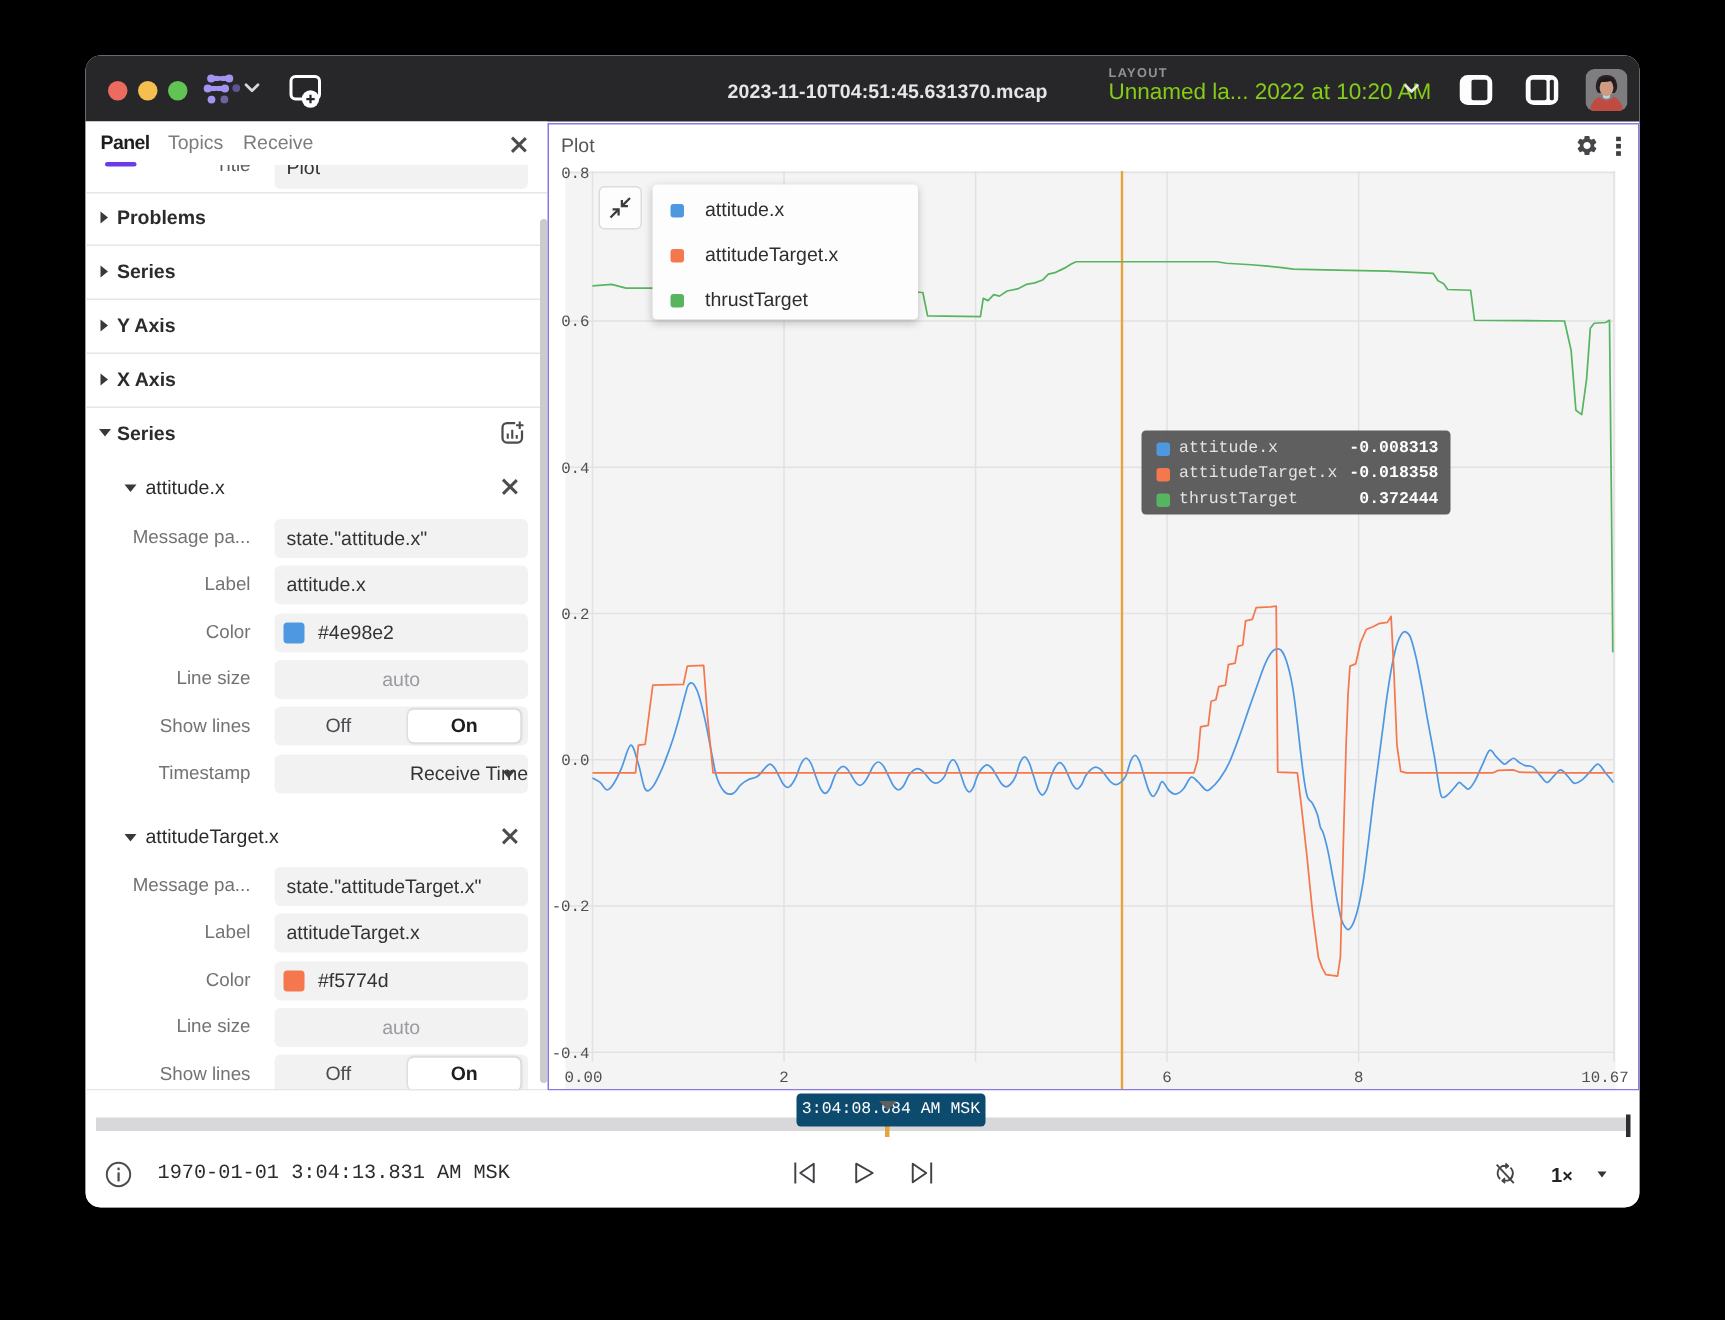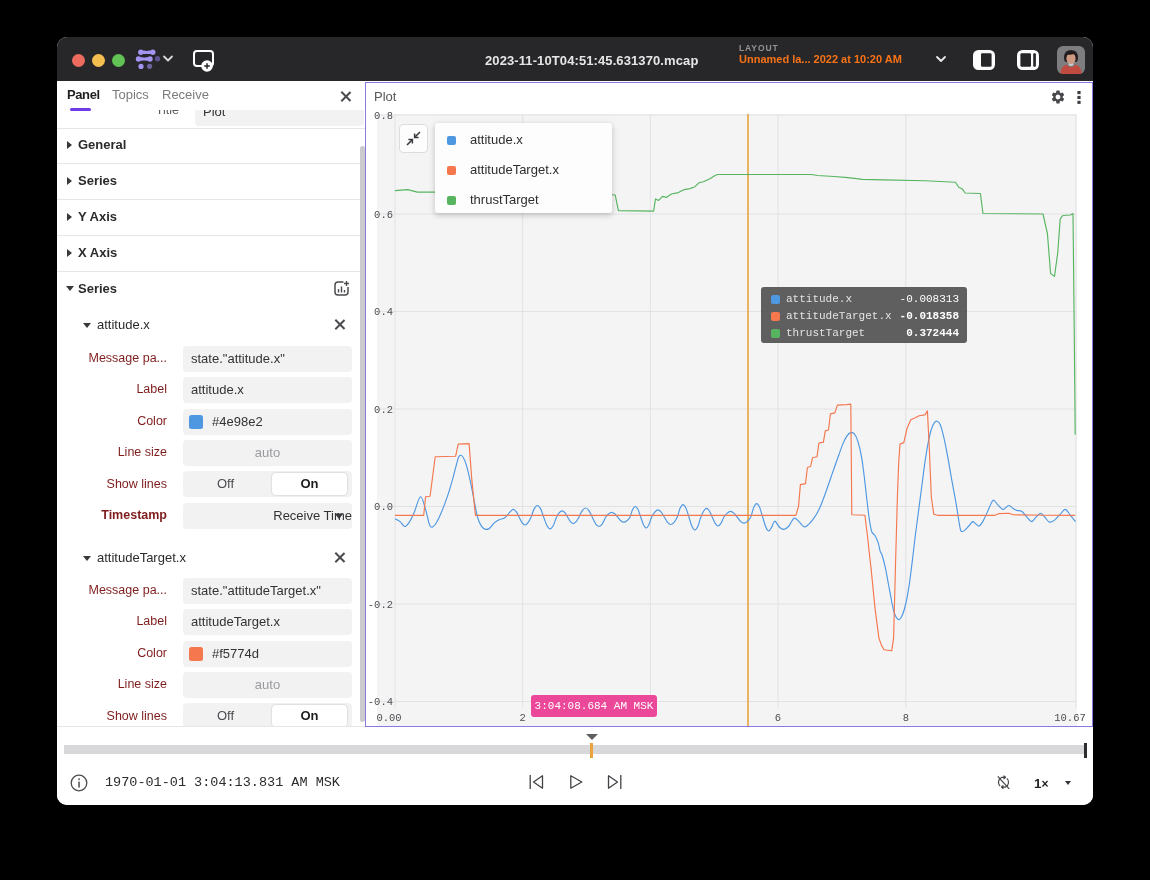--- a/index.html
+++ b/index.html
@@ -8,33 +8,33 @@
   .win { position:absolute; left:57px; top:37px; width:1036px; height:768px;
     background:#fff; border-radius:10px; overflow:hidden; }
   
   .tbar { position:absolute; left:0; top:0; width:100%; height:44px; background:#27272a; }
   .dot { position:absolute; top:16.5px; width:13px; height:13px; border-radius:50%; }
   .abs { position:absolute; }
   .ttl { position:absolute; top:16px; left:428px; width:280px; color:#e6e6e6;
     font-size:13px; font-weight:bold; letter-spacing:0.1px; }
   .laylab { position:absolute; left:682px; top:6px; color:#939396; font-size:8.5px;
     font-weight:bold; letter-spacing:0.9px; }
-  .layname { position:absolute; left:682px; top:16px; color:#f97316; font-size:11px; font-weight:bold; }
+  .layname { position:absolute; left:682px; top:16px; color:#84cc16; font-size:15px; font-weight:normal; }
   
   .side { position:absolute; left:0; top:44px; width:308px; height:646px; background:#fff; }
   .tabs { position:absolute; top:0; left:0; width:100%; height:28px; }
   .tab { position:absolute; top:6px; font-size:13px; color:#7c7c80; }
   .sep { position:absolute; left:0; width:308px; height:1px; background:#e6e6e8; }
   .secrow { position:absolute; left:0; width:308px; height:35px; }
   .sechead { position:absolute; left:21px; top:9px; font-size:13px; font-weight:bold; color:#2b2b2e; }
   .caret-r { position:absolute; left:10px; top:13px; width:0; height:0;
     border-left:5px solid #39393c; border-top:4px solid transparent; border-bottom:4px solid transparent; }
   .caret-d { position:absolute; left:8px; top:15px; width:0; height:0;
     border-top:5px solid #39393c; border-left:4px solid transparent; border-right:4px solid transparent; }
-  .flabel { position:absolute; font-size:12.5px; color:#7f1d1d; text-align:right; width:110px; left:8px; padding-right:8px; }
+  .flabel { position:absolute; font-size:12.5px; color:#737373; text-align:right; width:110px; left:8px; padding-right:8px; }
   .fbox { position:absolute; left:126px; width:169px; height:26px; background:#f2f2f3;
     border-radius:4px; font-size:13px; color:#333; line-height:26px; padding-left:8px; }
   .xicon { position:absolute; width:11px; height:11px; }
   .xicon:before, .xicon:after { content:""; position:absolute; left:5px; top:-1px; width:1.5px; height:13px; background:#4c4c50; }
   .xicon:before { transform:rotate(45deg); } .xicon:after { transform:rotate(-45deg); }
   
   .panel { position:absolute; left:308px; top:45px; width:728px; height:645px;
     background:#fff; border:1.5px solid #8a79e4; }
   .mono { font-family:"Liberation Mono", monospace; }
   
@@ -111,28 +111,28 @@
 
   <div class="side">
     <div class="tabs">
       <div class="tab" style="left:10px; color:#1e1e21; font-weight:bold; letter-spacing:-0.4px;">Panel</div>
       <div class="tab" style="left:55px;">Topics</div>
       <div class="tab" style="left:105px;">Receive</div>
       <div class="abs" style="left:13px; top:27px; width:21px; height:3px; background:#6f3be8; border-radius:2px;"></div>
       <div class="xicon" style="left:283px; top:10px;"></div>
     </div>
 
-    <div class="abs" style="left:0; top:29px; width:308px; height:16px; overflow:hidden;margin-left:12px;">
+    <div class="abs" style="left:0; top:29px; width:308px; height:16px; overflow:hidden;">
       <div class="flabel" style="top:-7px; color:#5a5a5e;">Title</div>
       <div class="fbox" style="top:-10.5px; height:26px; line-height:23px;">Plot</div>
     </div>
     <div class="sep" style="top:46.5px;"></div>
     <div class="secrow" style="top:47px;">
         <div class="caret-r"></div>
-        <div class="sechead">General</div>
+        <div class="sechead">Problems</div>
       </div>
     <div class="sep" style="top:82px;"></div>
     <div class="secrow" style="top:83px;">
         <div class="caret-r"></div>
         <div class="sechead">Series</div>
       </div>
     <div class="sep" style="top:118px;"></div>
     <div class="secrow" style="top:119px;">
         <div class="caret-r"></div>
         <div class="sechead">Y Axis</div>
@@ -165,21 +165,21 @@
         <div class="fbox" style="top:31.3px;">attitude.x</div>
       <div class="flabel" style="top:68px;">Color</div>
       <div class="fbox" style="top:62.6px;"><span class="abs" style="left:6px; top:6px; width:14px; height:14px; background:#4e98e2; border-radius:2.5px;"></span><span style="padding-left:21px;">#4e98e2</span></div>
       <div class="flabel" style="top:99px;">Line size</div>
         <div class="fbox" style="top:94px; color:#9b9b9f; text-align:center; padding-left:0;">auto</div>
       <div class="flabel" style="top:131px;">Show lines</div>
       <div class="fbox" style="top:125.3px; padding-left:0;">
         <span class="abs" style="left:0; width:85px; text-align:center; color:#4c4c50;">Off</span>
         <span class="abs" style="left:89px; top:2px; width:75px; height:22px; background:#fff; border-radius:4px; box-shadow:0 0 2px rgba(0,0,0,0.25); text-align:center; line-height:22px; font-weight:bold; color:#1e1e21;">On</span>
       </div>
-      <div class="flabel" style="top:162px;font-weight:bold;">Timestamp</div>
+      <div class="flabel" style="top:162px;">Timestamp</div>
       <div class="fbox" style="top:156.6px;text-align:right;">Receive Time
         <span class="abs" style="right:9px; top:11px; width:0; height:0; border-top:5px solid #3a3a3e; border-left:4.5px solid transparent; border-right:4.5px solid transparent;"></span>
       </div>
     </div>
 
     <div class="abs" style="left:0; top:469px; width:308px; height:22px;">
       <div class="caret-d" style="left:26px; top:6px;"></div>
       <div class="abs" style="left:40px; top:0px; font-size:13px; color:#2b2b2e;">attitudeTarget.x</div>
       <div class="xicon" style="left:277px; top:2px;"></div>
     </div>
@@ -276,21 +276,21 @@
     <div class="abs" style="left:35px; top:9px; font-size:13px; color:#2e2e31;">attitude.x</div>
     <div class="abs" style="left:12px; top:43px; width:9px; height:9px; border-radius:2px; background:#f5774d;"></div>
     <div class="abs" style="left:35px; top:39px; font-size:13px; color:#2e2e31;">attitudeTarget.x</div>
     <div class="abs" style="left:12px; top:73px; width:9px; height:9px; border-radius:2px; background:#57b560;"></div>
     <div class="abs" style="left:35px; top:69px; font-size:13px; color:#2e2e31;">thrustTarget</div>
   </div>
 
   <div class="abs mono" style="left:704px; top:250px; width:206px; height:56px; background:rgba(88,88,88,0.96); border-radius:3px; font-size:11px; color:#fff;">
     <div class="abs" style="left:10px; top:8px; width:9px; height:9px; border-radius:2px; background:#4e98e2;"></div>
     <div class="abs" style="left:25px; top:6px; color:#e3e3e3;">attitude.x</div>
-    <div class="abs" style="right:8px; top:6px; font-weight:normal;text-align:center;">-0.008313</div>
+    <div class="abs" style="right:8px; top:6px; font-weight:bold;text-align:center;">-0.008313</div>
     <div class="abs" style="left:10px; top:25px; width:9px; height:9px; border-radius:2px; background:#f5774d;"></div>
     <div class="abs" style="left:25px; top:23px; color:#e3e3e3;">attitudeTarget.x</div>
     <div class="abs" style="right:8px; top:23px; font-weight:bold;">-0.018358</div>
     <div class="abs" style="left:10px; top:42px; width:9px; height:9px; border-radius:2px; background:#57b560;"></div>
     <div class="abs" style="left:25px; top:40px; color:#e3e3e3;">thrustTarget</div>
     <div class="abs" style="right:8px; top:40px; font-weight:bold;">0.372444</div>
   </div>
 
   <div class="pbar">
     <div class="abs" style="left:7px; top:17.5px; width:1022px; height:9px; background:#d8d8da;"></div>
@@ -322,16 +322,16 @@
         <path d="M11.6 13.9 A5.2 5.2 0 0 0 12.9 5.4"></path>
         <path d="M7.2 4.3 H11.0 M9.6 2.7 L11.5 4.3 L9.6 5.9" stroke-linejoin="round"></path>
         <path d="M11.8 14.1 H8.0 M9.4 12.5 L7.5 14.1 L9.4 15.7" stroke-linejoin="round"></path>
         <line x1="3.8" y1="3.4" x2="15.2" y2="15.8"></line>
       </g>
     </svg>
     <div class="abs" style="left:977px; top:48.5px; font-size:13.5px; font-weight:bold; color:#242427;">1<span style="font-size:12px;">×</span></div>
     <div class="abs" style="left:1008px; top:54px; width:0; height:0; border-top:4.8px solid #33333a; border-left:3.8px solid transparent; border-right:3.8px solid transparent;"></div>
   </div>
 
-  <div class="abs mono" style="left:474px; top:658px; width:126px; height:22px; background:#ec4899; border-radius:3px; color:#fff; font-size:11px; text-align:center; line-height:22px; z-index:30;">3:04:08.684 AM MSK</div>
+  <div class="abs mono" style="left:474px; top:692px; width:126px; height:22px; background:#0c4a6e; border-radius:3px; color:#fff; font-size:11px; text-align:center; line-height:22px; z-index:30;">3:04:08.684 AM MSK</div>
   <div class="abs" style="left:529px; top:697px; width:0; height:0; border-top:6px solid #5f5f5f; border-left:6px solid transparent; border-right:6px solid transparent; z-index:30;"></div>
 
 </div>
 
 </body></html>

